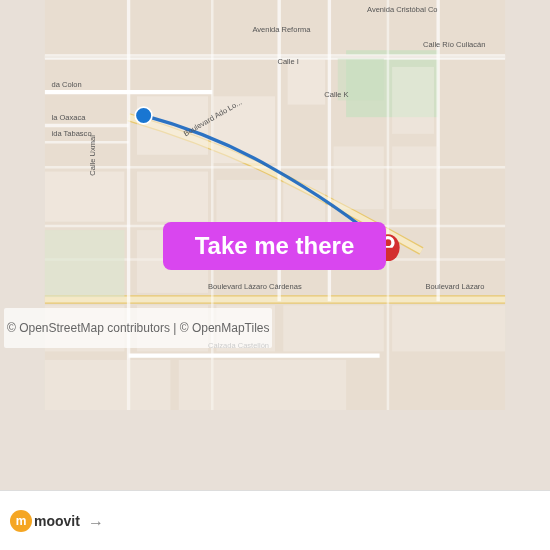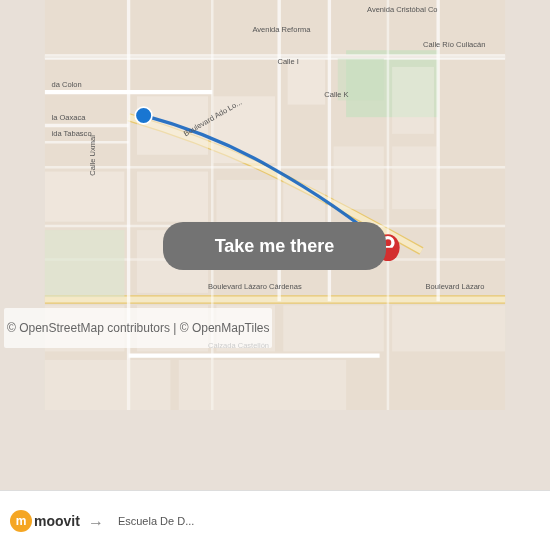--- a/index.html
+++ b/index.html
@@ -20,25 +20,25 @@
       width: 100%; height: 100%;
     }
 
     
     #take-me-there-btn {
       position: absolute;
       top: 222px;
       left: 163px;
       width: 223px;
       height: 48px;
-      background: #737373;
+      background: #d946ef;
       color: white;
       border: none;
-      border-radius: 20px;
-      font-size: 18px;
+      border-radius: 8px;
+      font-size: 24px;
       font-weight: bold;
       cursor: pointer;
       z-index: 10;
       display: flex;
       align-items: center;
       justify-content: center;
     }
 
     
     #footer {
@@ -213,15 +213,14 @@
 
 <div id="footer">
 
   <div id="moovit-logo">
     <div class="logo-circle">m</div>
     <span class="logo-text">moovit</span>
   </div>
 
   <div id="footer-left">
     <span id="footer-arrow">→</span>
-    <span id="footer-route-to">Escuela De D...</span>
   </div>
 </div>
 
 </body></html>

